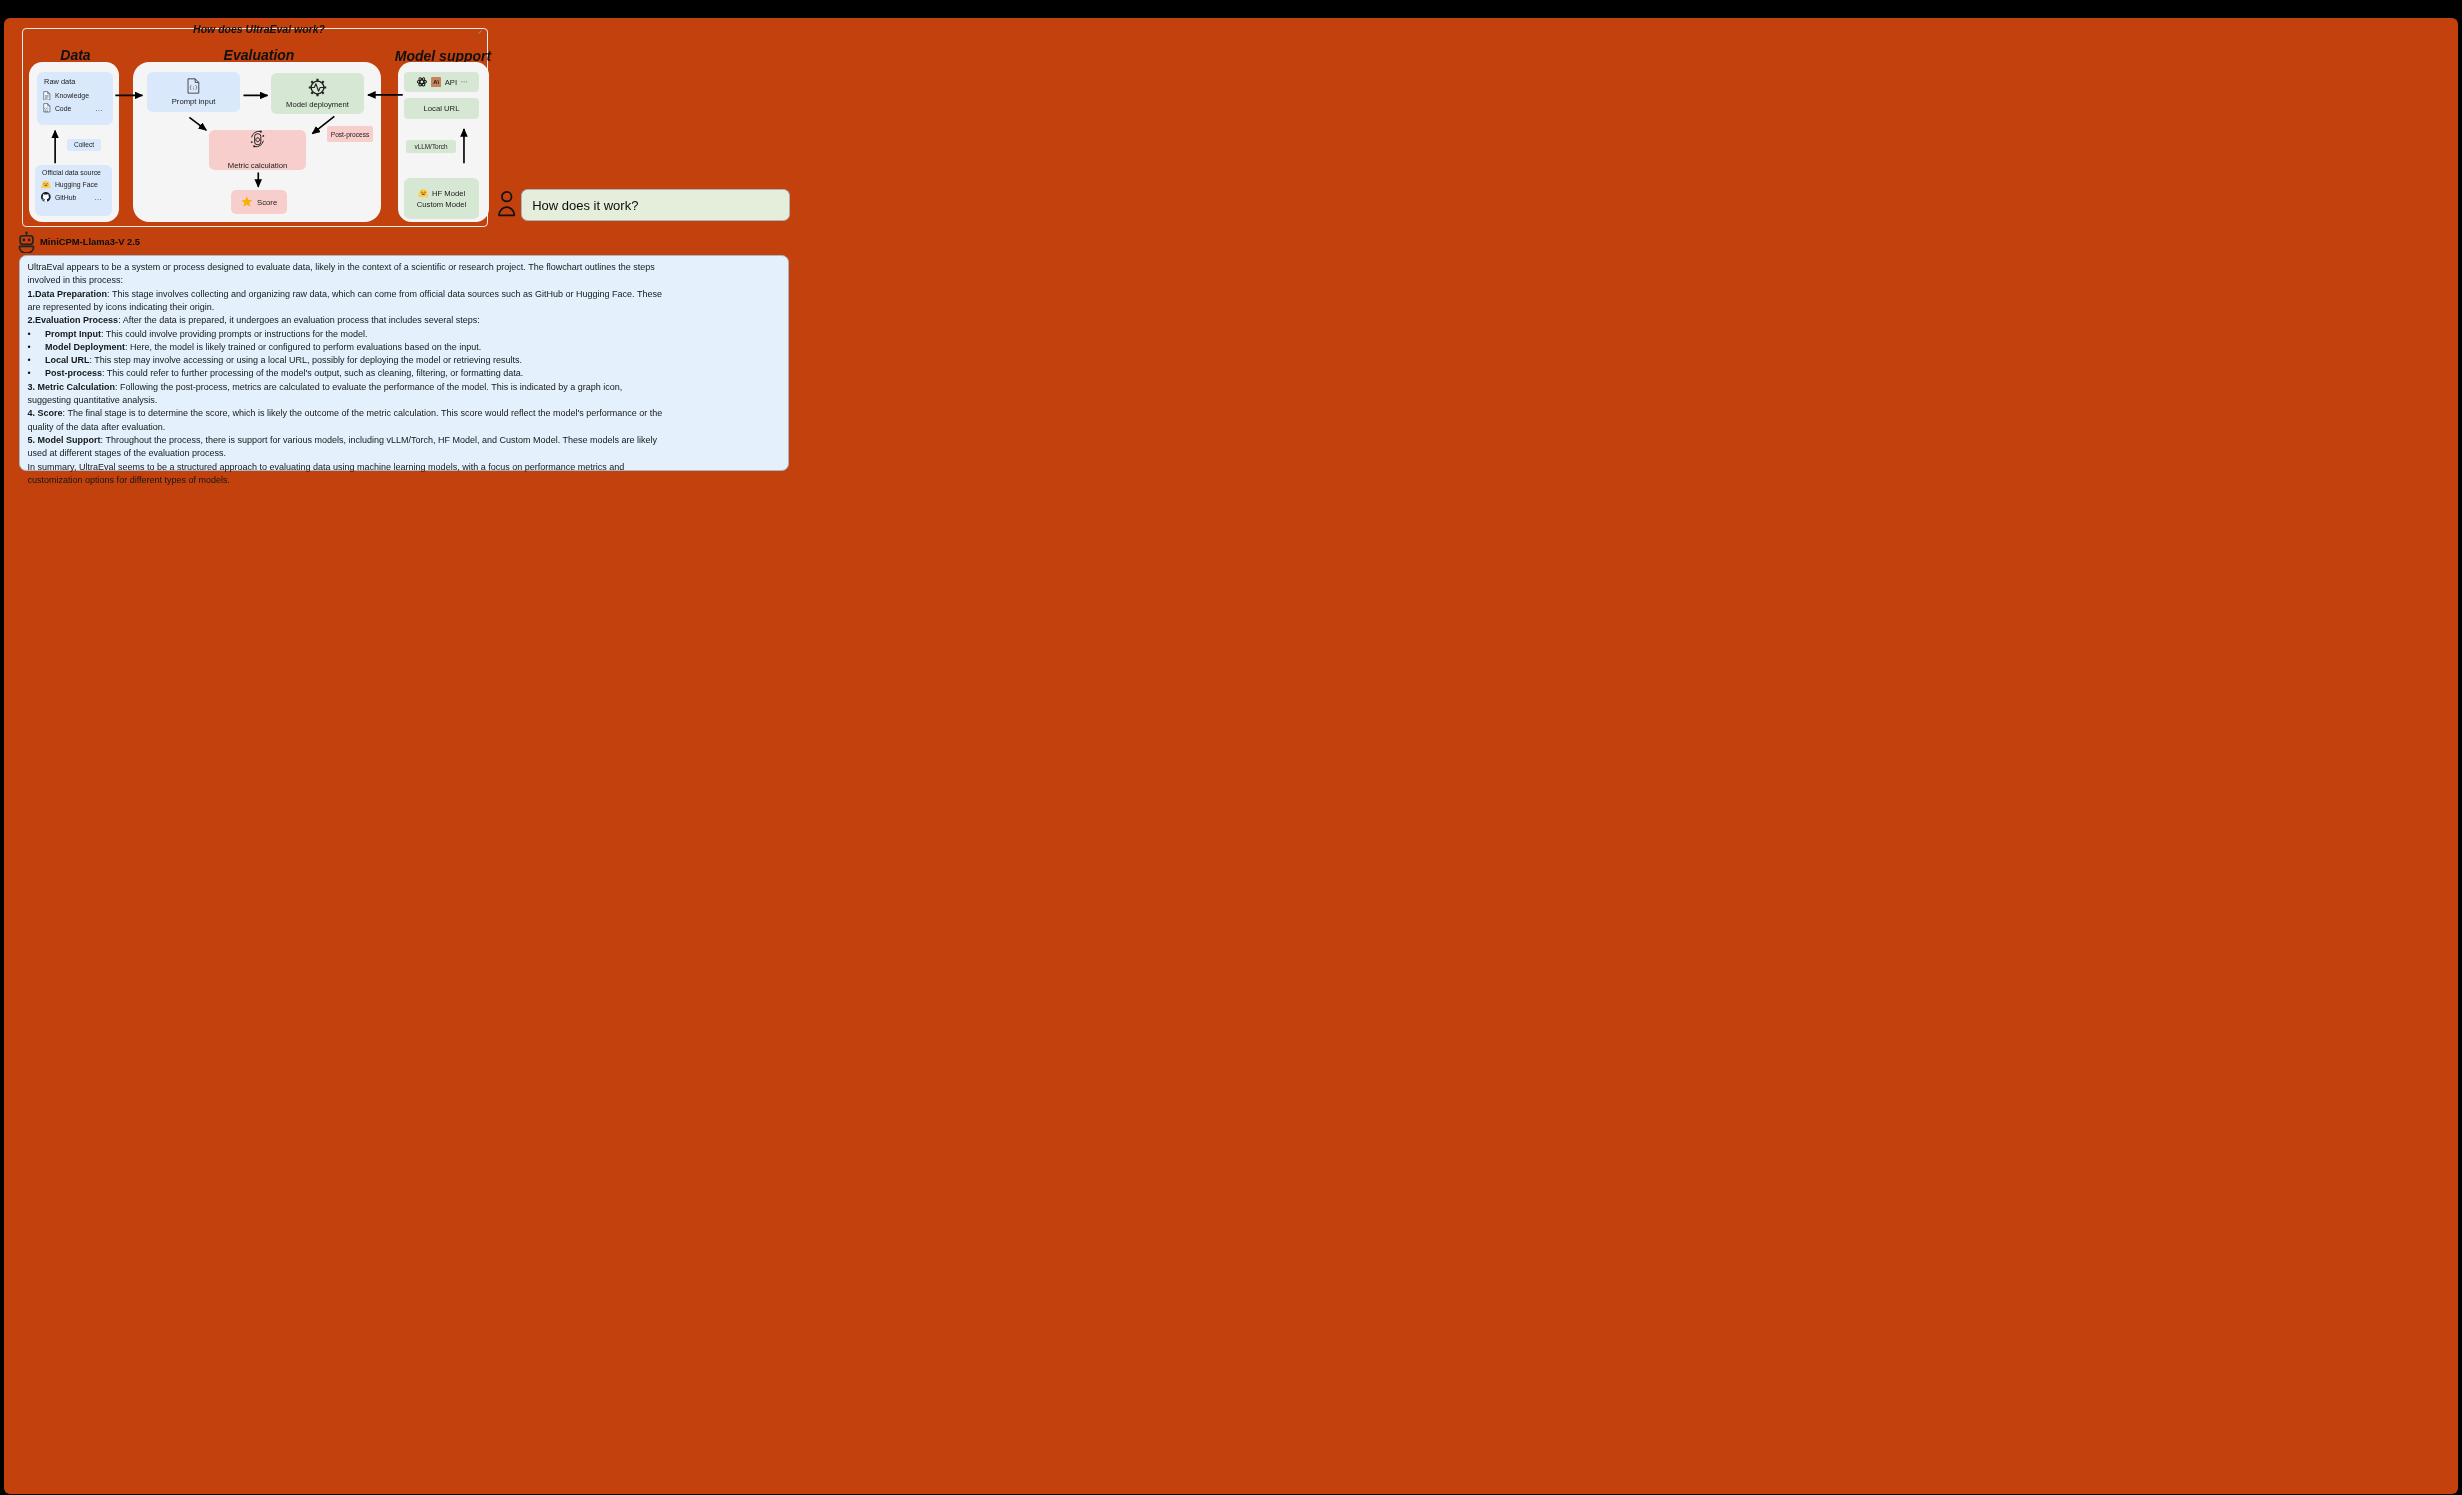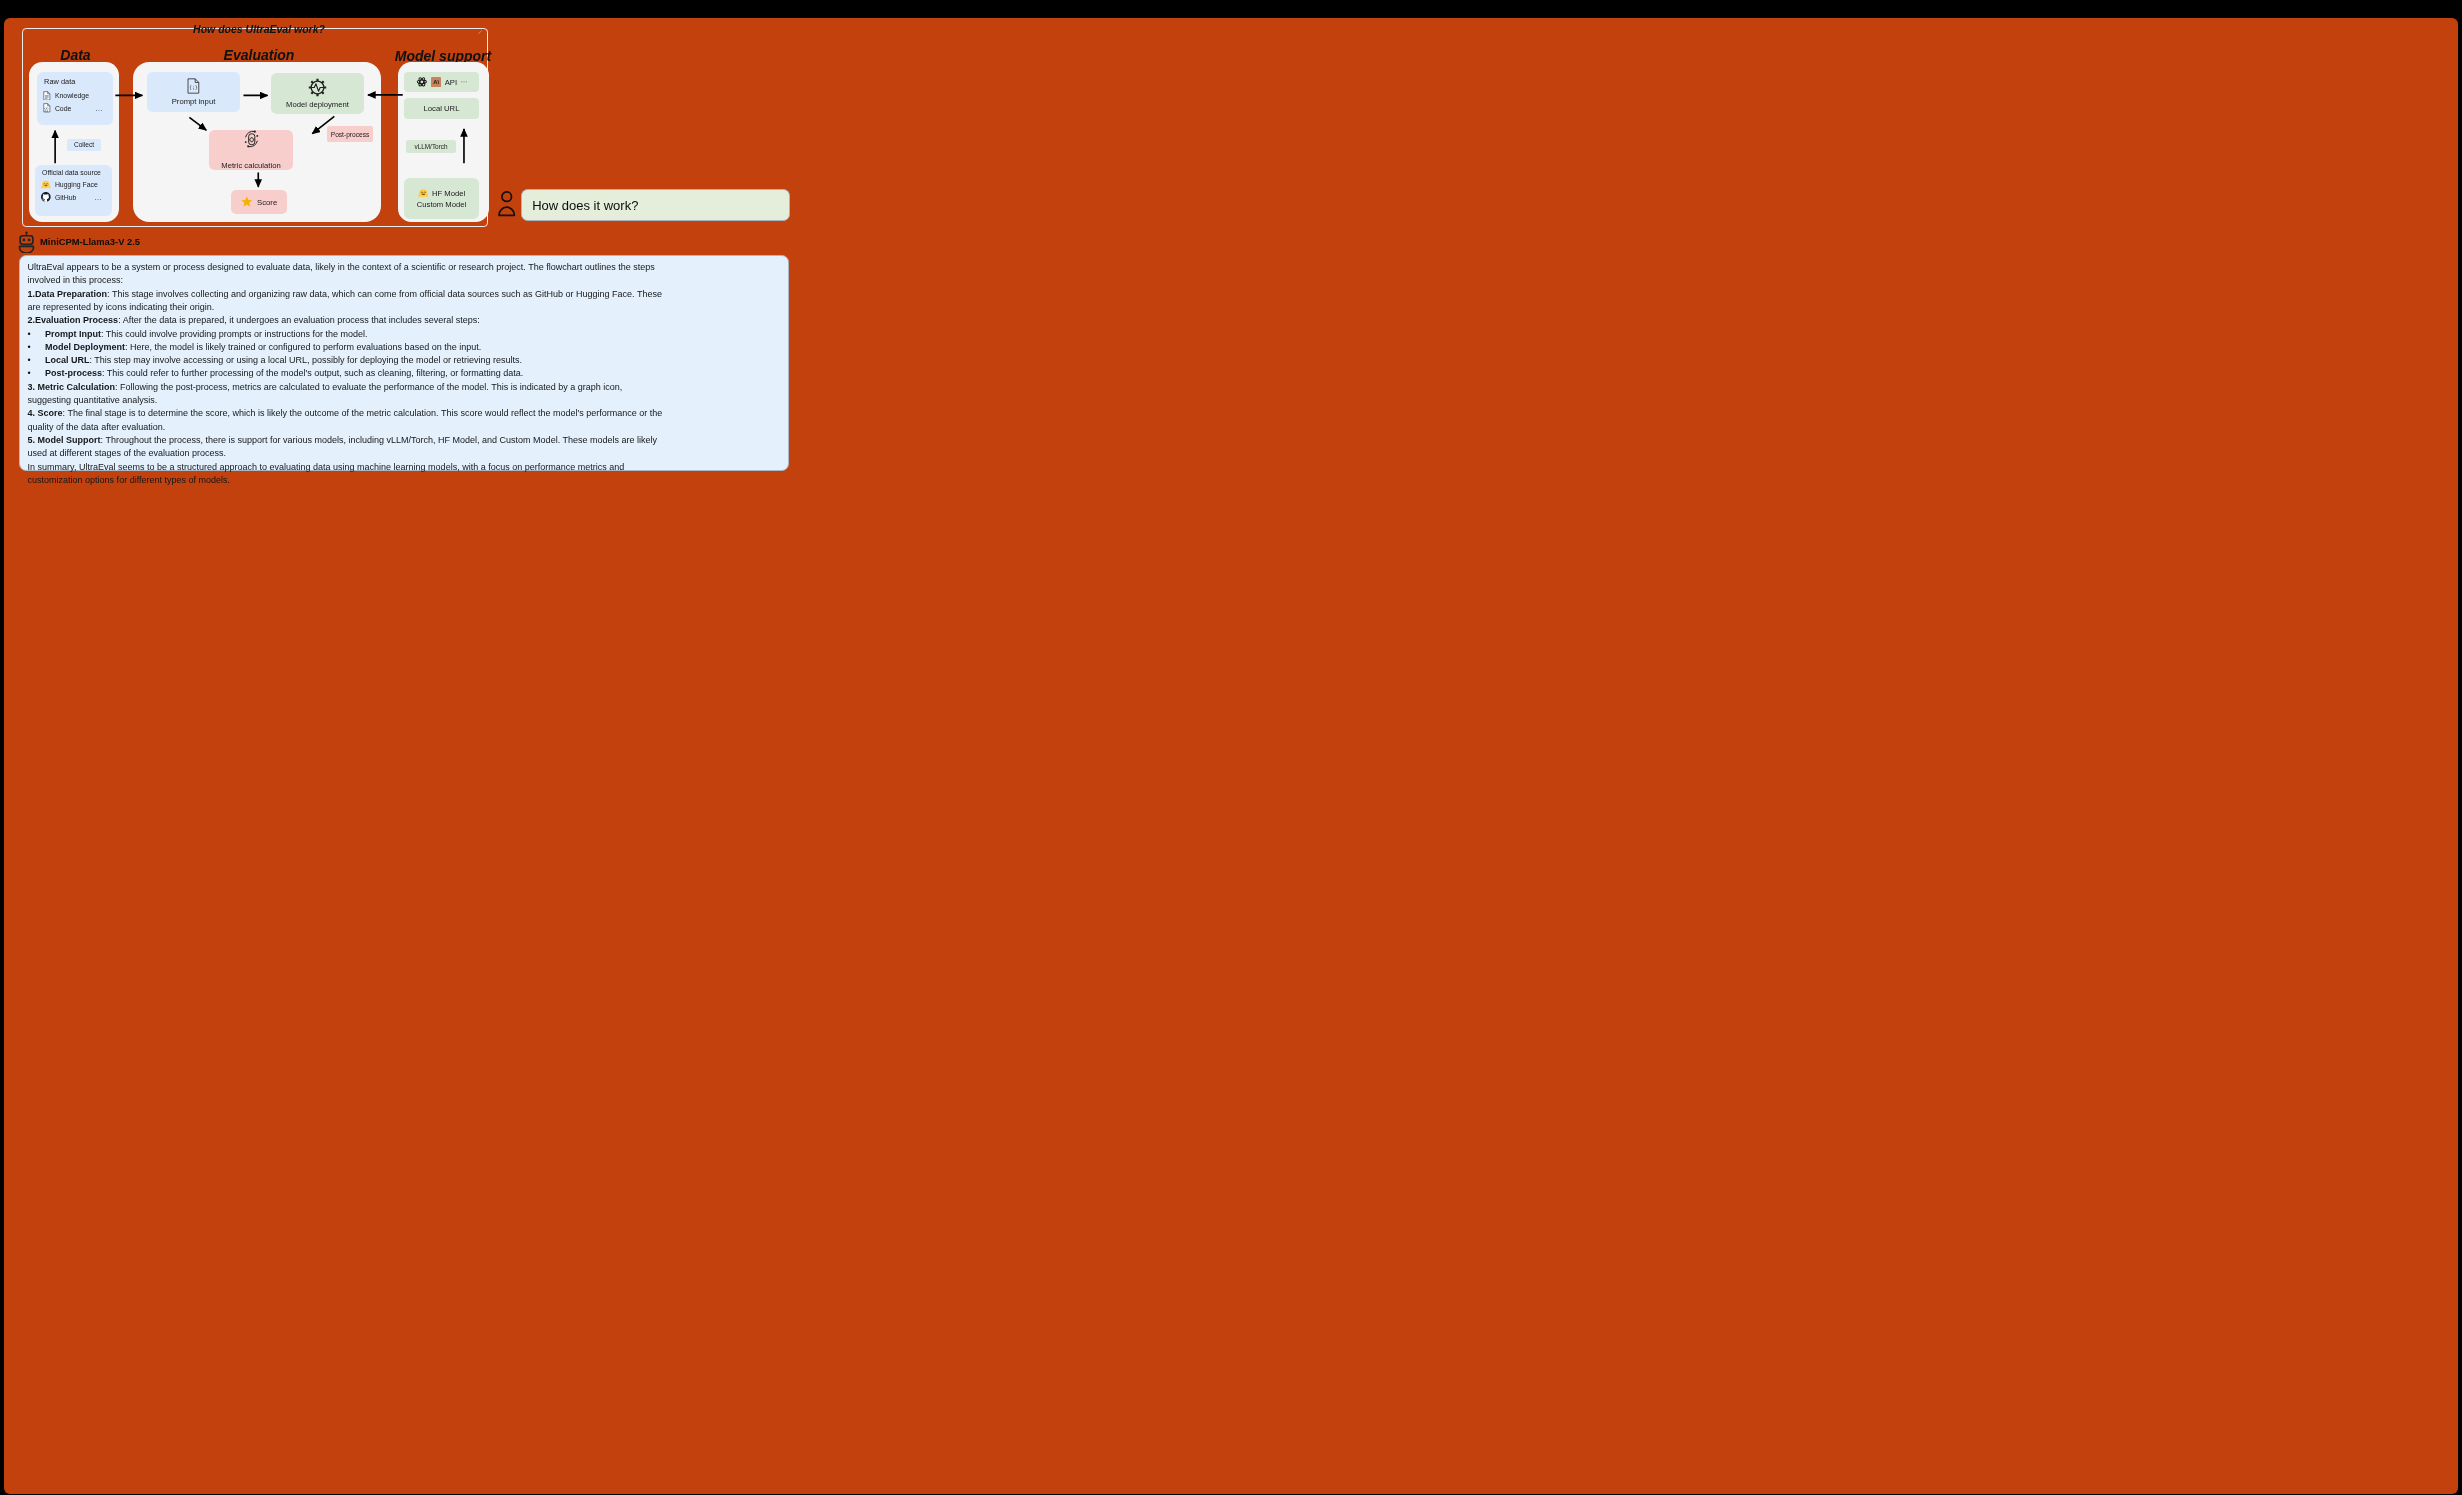--- a/index.html
+++ b/index.html
@@ -151,21 +151,21 @@
         </g>
         <circle cx="18" cy="18" r="12" stroke-width="2.6"></circle>
         <path d="M7.5 18 L12 18 L15 11 L20 25 L23 18 L28.5 18" stroke-width="2.1" stroke-linejoin="round"></path>
       </g>
     </svg>
     <span>Model deployment</span>
   </div>
 
   <div class="abs box pink small-label" style="left:327px;top:110px;width:46px;height:16px">Post-process</div>
 
-  <div class="abs box pink node" style="left:209px;top:114px;width:84px;height:40px;gap:13px">
+  <div class="abs box pink node" style="left:209px;top:114px;width:97px;height:40px;gap:13px">
     <svg width="17" height="19" viewBox="0 0 34 38">
       <g stroke="#222" fill="none">
         <rect x="11" y="8" width="13" height="23" rx="5.5" stroke-width="2.1"></rect>
         <circle cx="17.5" cy="20.5" r="3.9" stroke-width="1.7"></circle>
         <path d="M21.4 20.5 h1.8 M13.6 20.5 h-1.8 M17.5 16.6 v-1.8 M17.5 24.4 v1.8" stroke-width="1.6"></path>
         <path d="M23.5 3 A16 16 0 0 0 4.5 15.5" stroke-width="2.1"></path>
         <path d="M10.5 35 A16 16 0 0 0 29.5 22.5" stroke-width="2.1"></path>
       </g>
       <circle cx="24" cy="3.5" r="2.2" fill="#222"></circle>
       <circle cx="4.8" cy="25.5" r="2" fill="#222"></circle>

